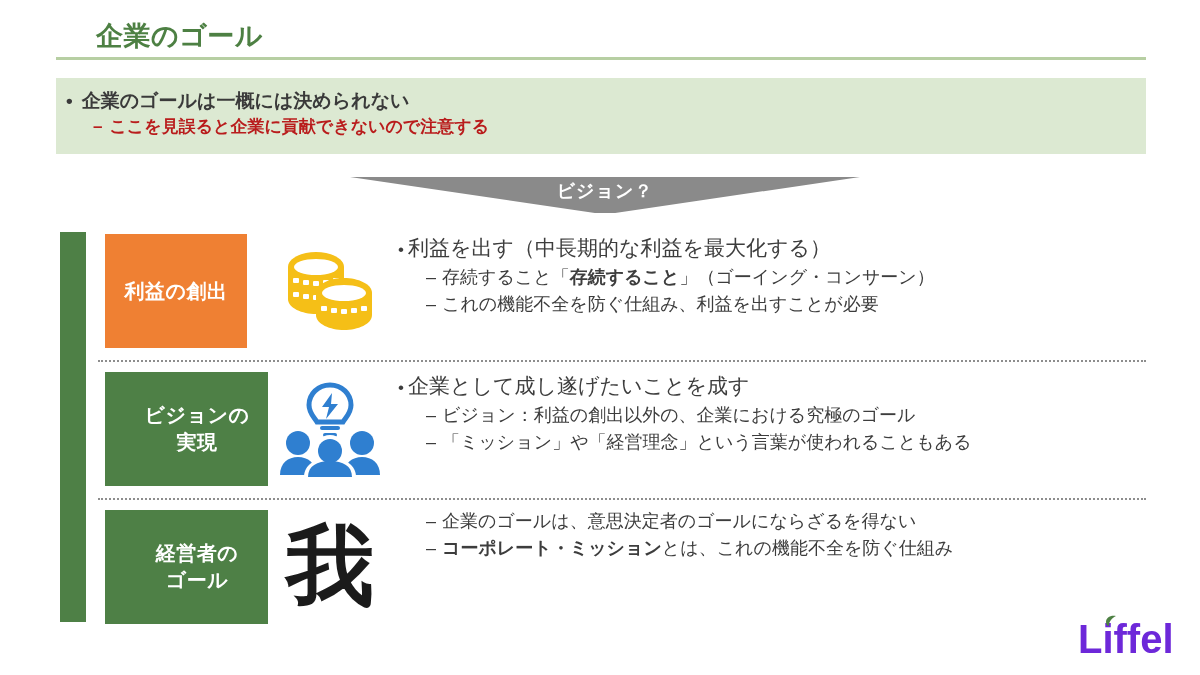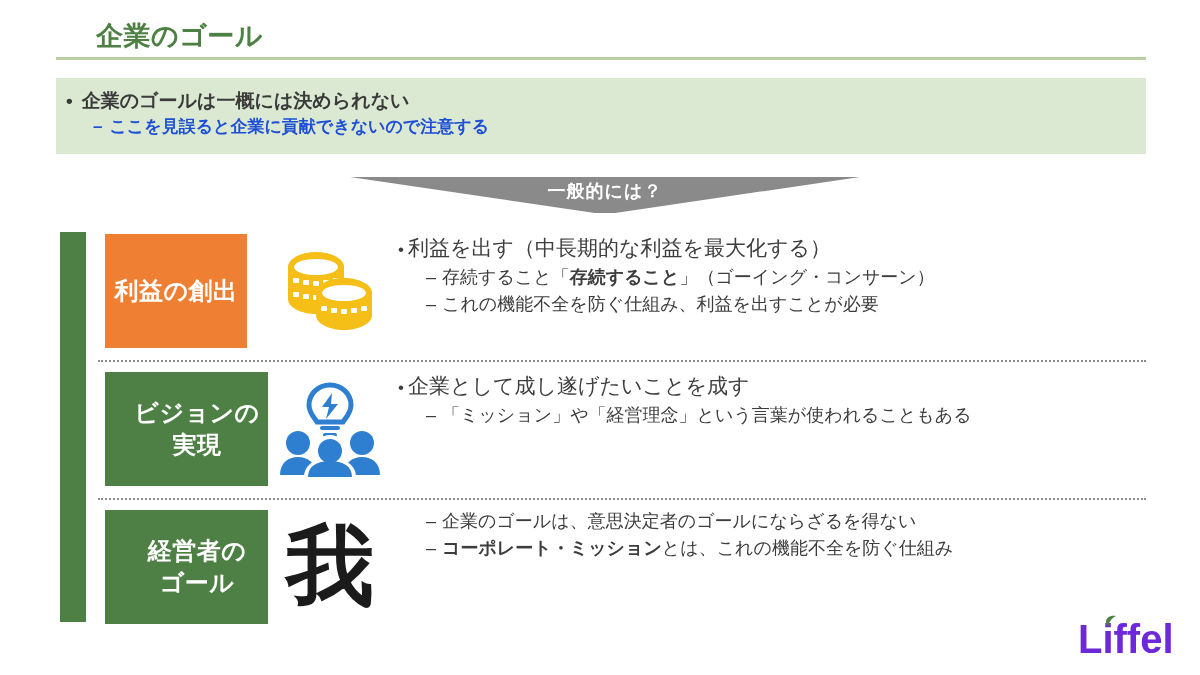--- a/index.html
+++ b/index.html
@@ -52,21 +52,21 @@
     font-size: 19px;
     font-weight: bold;
     color: #3a3a3a;
     line-height: 1.45;
     white-space: nowrap;
   }
   .band-line1 .bullet-dot { margin-right: 9px; }
   .band-line2 {
     font-size: 17px;
     font-weight: bold;
-    color: #1d4ed8;
+    color: #b91c1c;
     line-height: 1.45;
     padding-left: 27px;
     white-space: nowrap;
   }
   .band-line2 .dash { margin-right: 7px; }
 
   
   #chevron-banner {
     position: absolute;
     left: 350px;
@@ -125,21 +125,21 @@
     position: absolute;
     left: 5px;
     top: 2px;
     width: 142px;
     height: 114px;
     display: flex;
     align-items: center;
     justify-content: center;
     text-align: center;
     color: #ffffff;
-    font-size: 24px;
+    font-size: 20px;
     font-weight: bold;
     line-height: 1.34;
     letter-spacing: 0.5px;
   }
   .label-box.orange { background: #ef8033; }
   .label-box.green  { background: #4e8046; padding-left: 21px; }
 
   
   .icon-slot {
     position: absolute;
@@ -218,21 +218,21 @@
   <div class="band-line1">
     <span class="bullet-dot">•</span><span>企業のゴールは一概には決められない</span>
   </div>
   <div class="band-line2">
     <span class="dash">–</span><span>ここを見誤ると企業に貢献できないので注意する</span>
   </div>
 </div>
 
 <div id="chevron-banner">
   <div id="chevron-shape"></div>
-  <div id="chevron-label">一般的には？</div>
+  <div id="chevron-label">ビジョン？</div>
 </div>
 
 <div id="left-accent-bar"></div>
 
 <div class="row" id="row-profit">
   <div class="label-box orange">
     <div>
       <div>利益の創出</div>
     </div>
   </div>
@@ -317,20 +317,23 @@
         <circle cx="50" cy="70" r="12"></circle>
         <path d="M28 96 C28 85 37 80 50 80 C63 80 72 85 72 96 Z"></path>
       </g>
     </svg>
   </div>
   <div class="body-col">
     <div class="body-main">
       <span class="bullet-dot">•</span><span>企業として成し遂げたいことを成す</span>
     </div>
     <div class="body-sub">
+      <span class="dash">–</span><span>ビジョン：利益の創出以外の、企業における究極のゴール</span>
+    </div>
+    <div class="body-sub">
       <span class="dash">–</span><span>「ミッション」や「経営理念」という言葉が使われることもある</span>
     </div>
   </div>
 </div>
 <div class="row-divider" id="divider-2"></div>
 
 <div class="row" id="row-owner">
   <div class="label-box green">
     <div>
       <div>経営者の</div>

